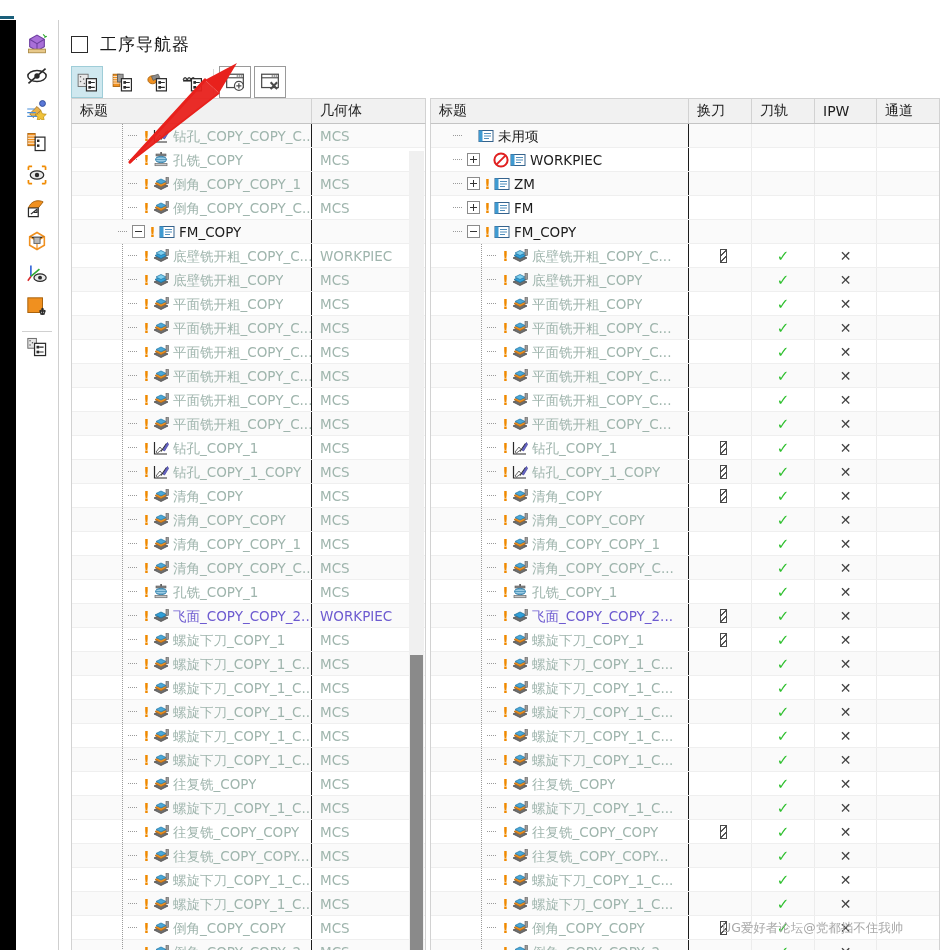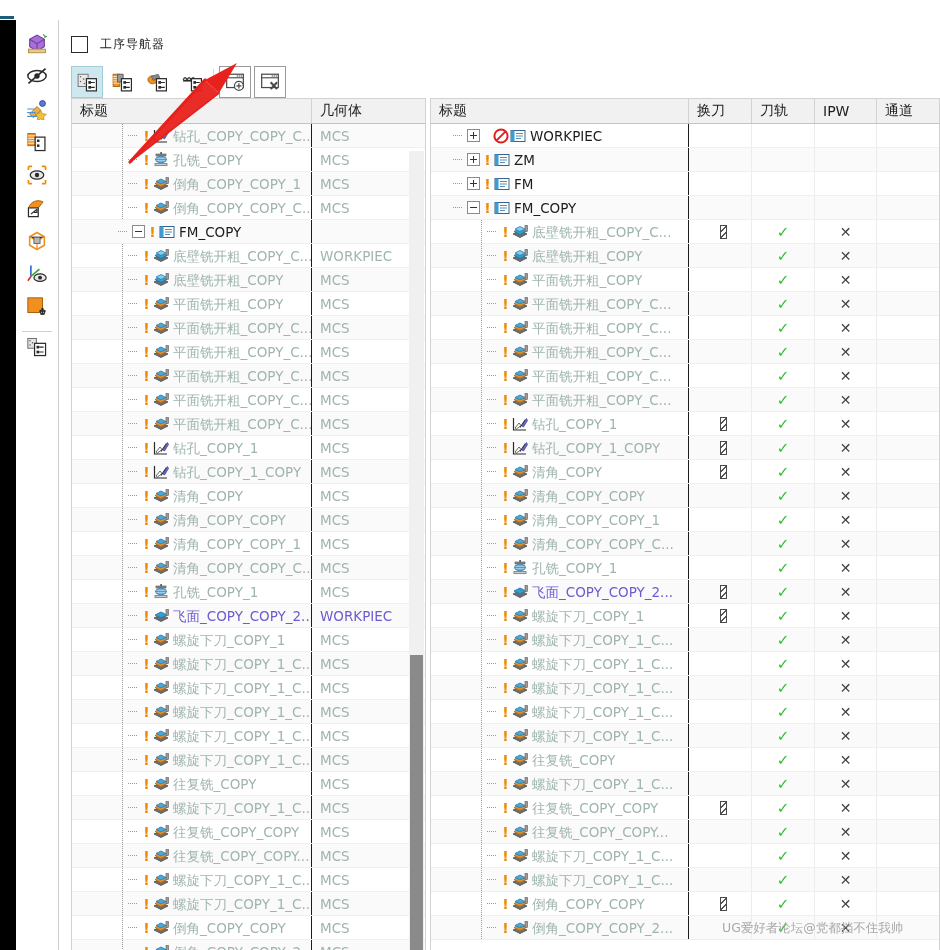--- a/index.html
+++ b/index.html
@@ -23,21 +23,21 @@
   .rail{position:absolute;left:16px;top:20px;width:42px;height:930px;background:#ffffff;
         border-right:1px solid #cfcfcf;}
   .rail .railitem{position:relative;width:42px;height:33px;display:flex;align-items:center;justify-content:center;}
   .rail .railsep{width:30px;height:1px;background:#d0d0d0;margin:6px auto 0 auto;}
 
   
   .panel{position:absolute;left:59px;top:20px;width:881px;height:930px;background:#ffffff;}
 
   .paneltitle{position:absolute;left:12px;top:12px;height:24px;display:flex;align-items:center;gap:12px;}
   .titlebox{width:15px;height:15px;border:1.6px solid #2a2a2a;background:#fff;}
-  .titletext{font-size:12px;color:#1a1a1a;letter-spacing:1px;font-family:"DejaVu Sans","Liberation Sans",sans-serif;}
+  .titletext{font-size:17px;color:#1a1a1a;letter-spacing:1px;font-family:"DejaVu Sans","Liberation Sans",sans-serif;}
 
   .toolbar{position:absolute;left:12px;top:45px;height:34px;display:flex;align-items:center;gap:3px;}
   .tbtn{width:32px;height:32px;display:flex;align-items:center;justify-content:center;
         border:1px solid transparent;box-sizing:border-box;background:transparent;}
   .tbtn.active{background:#cfe8ef;border:1px solid #9fcdd8;}
   .tbtn.framed{border:1px solid #9a9a9a;background:#fff;}
   .tbsep{width:1px;height:26px;background:#d8d8d8;margin:0 2px;}
 
   .toolbar-underline{position:absolute;left:12px;top:82px;width:256px;height:1px;background:#d7d7d7;}
 
@@ -931,20 +931,39 @@
 
     <div class="treewrap right">
       <div class="thead" id="rhead">
           <div class="th" style="width:258px">标题</div>
           <div class="th" style="width:63px">换刀</div>
           <div class="th" style="width:63px">刀轨</div>
           <div class="th" style="width:62px">IPW</div>
           <div class="th" style="width:62px">通道</div>
         </div>
       <div class="tbody" id="rbody" style="height:845px;">
+          <div class="trow alt">
+            <div class="cell title" style="width:258px">
+              <span class="indent" style="width:22px"></span>
+              <span class="elbow"></span>
+              <span class="nowarn"></span>
+              <span class="ico"><svg width="18" height="18" viewBox="0 0 18 18">
+                  <rect x="2" y="3.5" width="14" height="11" fill="#ffffff" stroke="#34628c" stroke-width="1"></rect>
+                  <rect x="2" y="3.5" width="3.5" height="11" fill="#3f9ad1"></rect>
+                  <rect x="7" y="6" width="7" height="1" fill="#4f8dbb"></rect>
+                  <rect x="7" y="8.5" width="7" height="1" fill="#4f8dbb"></rect>
+                  <rect x="7" y="11" width="5" height="1" fill="#4f8dbb"></rect>
+                </svg></span>
+              <span class="lbl dark">未用项</span>
+            </div>
+            <div class="cell plain" style="width:63px;justify-content:flex-start;padding-left:6px"></div>
+            <div class="cell plain" style="width:63px"></div>
+            <div class="cell plain" style="width:62px"></div>
+            <div class="cell" style="width:62px"></div>
+          </div>
           <div class="trow white">
             <div class="cell title" style="width:258px">
               <span class="indent" style="width:22px"></span>
               <span class="elbow"></span>
               <span class="pmbox">
                 <span class="hbar"></span>
                 <span class="vbar"></span>
               </span>
               <span class="nowarn"></span>
               <span class="ico" style="width:15px;margin:0 1px 0 0"><svg width="18" height="18" viewBox="0 0 18 18">

